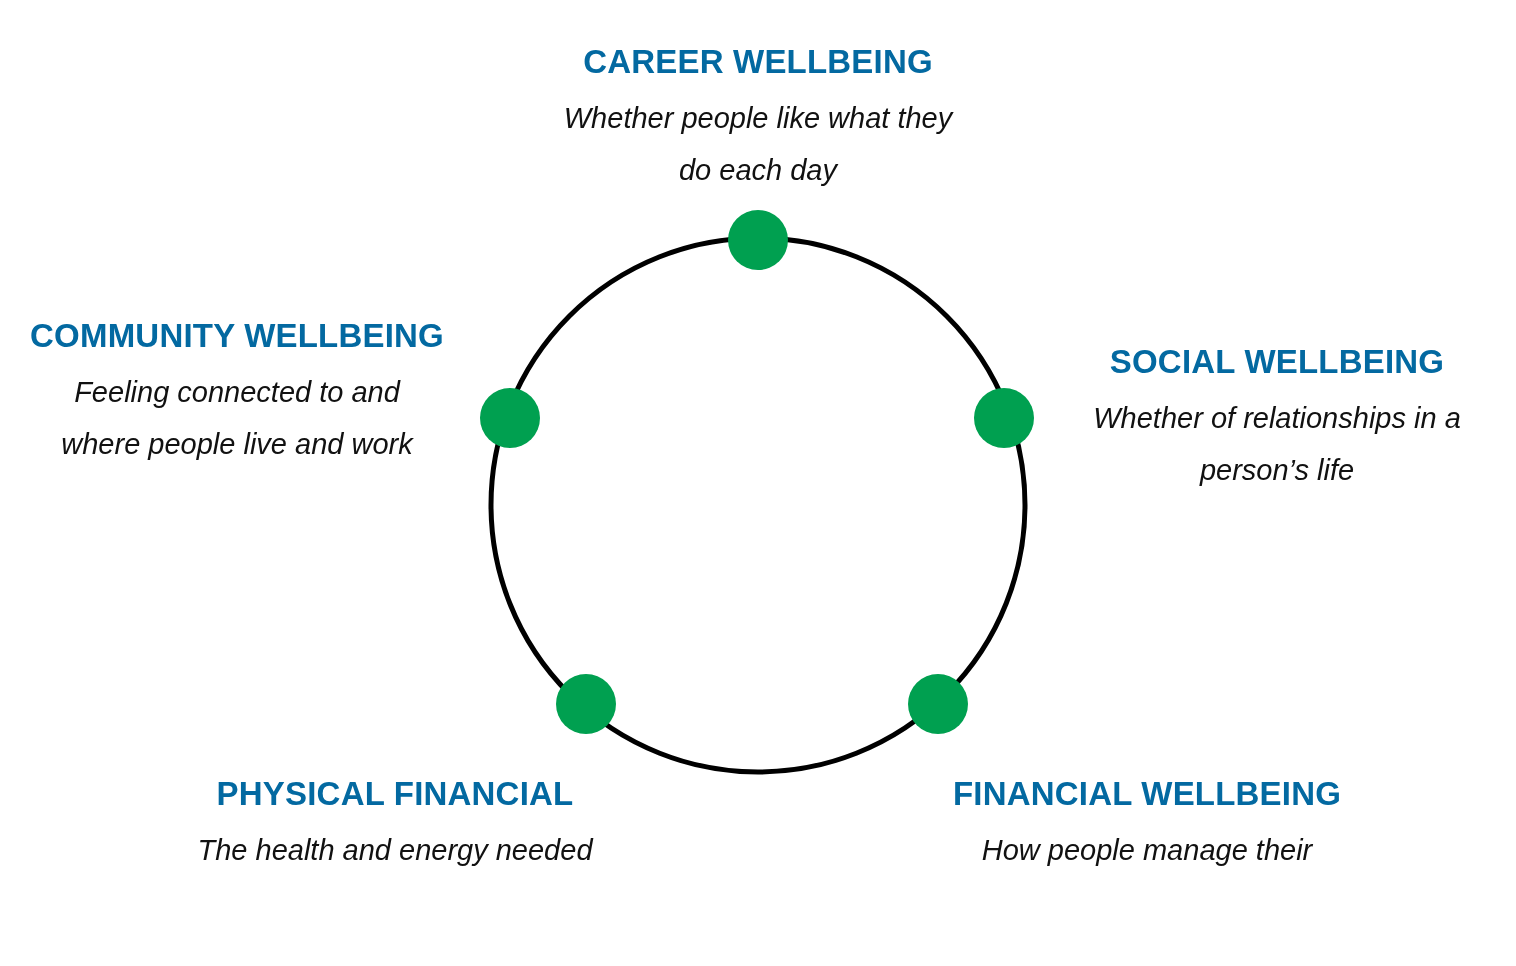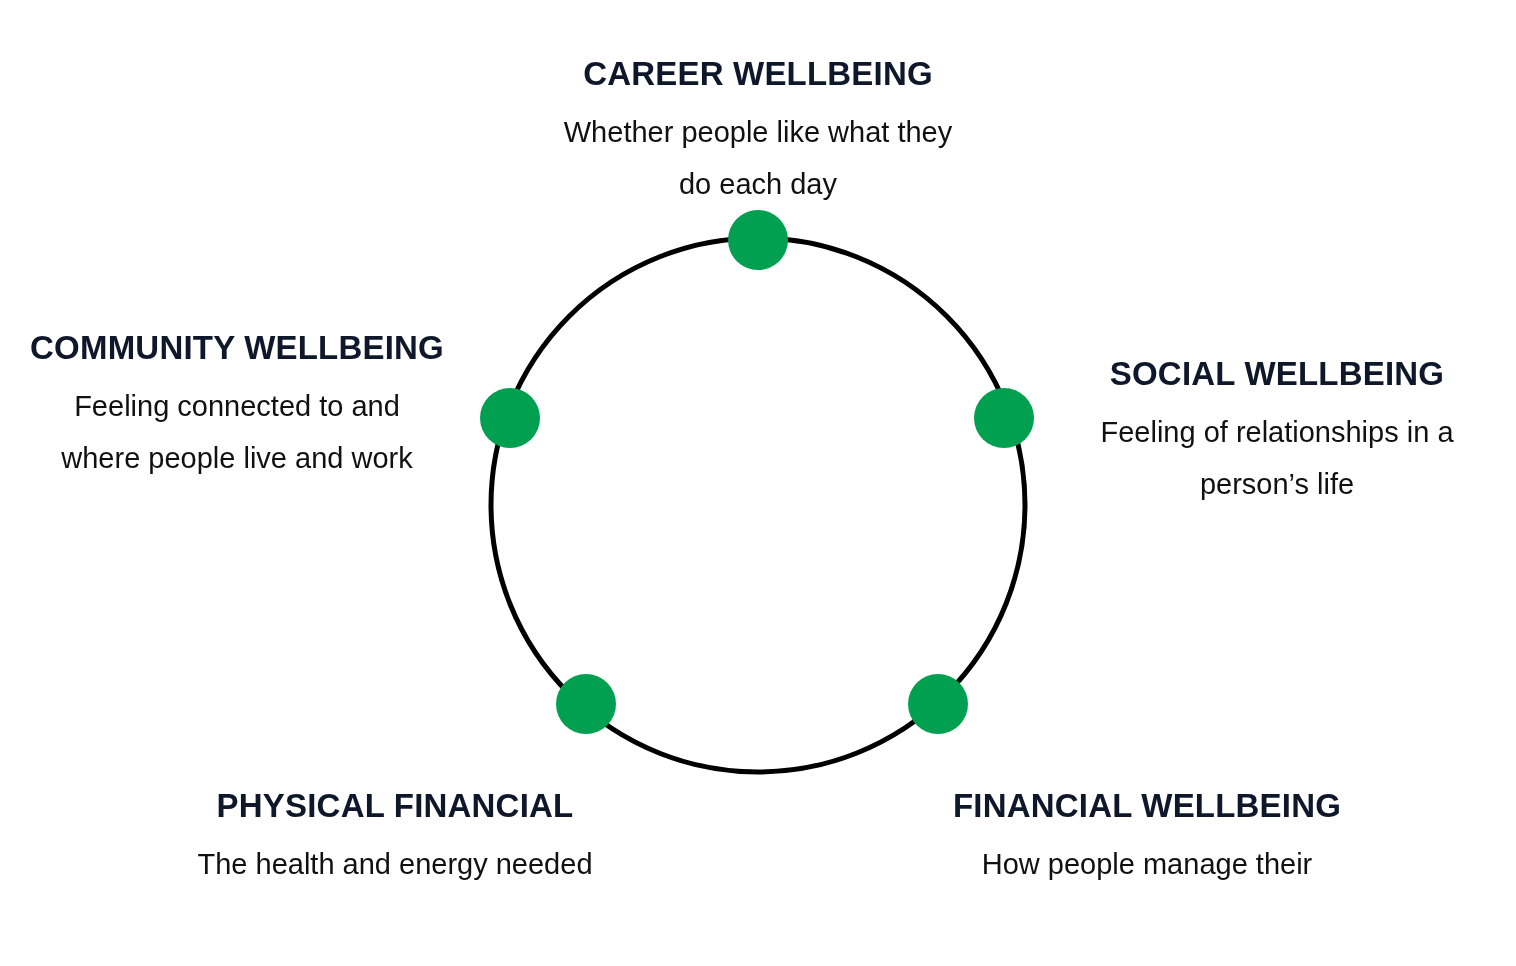--- a/index.html
+++ b/index.html
@@ -1,21 +1,21 @@
 <!DOCTYPE html>
 <html><head>
   <meta charset="utf-8">
   <style>
     html, body { margin: 0; padding: 0; background: #ffffff; }
     body { width: 1516px; height: 966px; position: relative; overflow: hidden;
            font-family: "Liberation Sans", "DejaVu Sans", sans-serif; color: #111111; }
     svg.ring { position: absolute; left: 0; top: 0; }
     .block { position: absolute; text-align: center; }
-    .block .title { font-weight: bold; font-size: 33px; letter-spacing: 0.2px; line-height: 40px; margin: 12px; color: #0f172a; }
-    .block .desc { font-size: 29px; line-height: 52px; margin: 10px 0 0 0; color: #111; }
+    .block .title { font-weight: bold; font-size: 33px; letter-spacing: 0.2px; line-height: 40px; margin: 0; color: #0369a1; }
+    .block .desc { font-size: 29px; line-height: 52px; margin: 10px 0 0 0; color: #111; font-style: italic; }
     .block .desc span { display: block; }
   </style>
 </head>
 <body>
 
 <svg class="ring" width="1516" height="966" viewBox="0 0 1516 966">
   <circle id="ring-circle" cx="758" cy="505" r="267" fill="none" stroke="#000000" stroke-width="5"></circle>
   <circle id="node-career" cx="758" cy="240" r="30" fill="#00A050"></circle>
   <circle id="node-social" cx="1004" cy="418" r="30" fill="#00A050"></circle>
   <circle id="node-financial" cx="938" cy="704" r="30" fill="#00A050"></circle>
@@ -27,21 +27,21 @@
   <h2 class="title">CAREER WELLBEING</h2>
   <p class="desc">
     <span>Whether people like what they</span>
     <span>do each day</span>
   </p>
 </div>
 
 <div class="block" style="left:1056px; top:342px; width:442px;">
   <h2 class="title">SOCIAL WELLBEING</h2>
   <p class="desc">
-    <span>Feeling of relationships in a</span>
+    <span>Whether of relationships in a</span>
     <span>person’s life</span>
   </p>
 </div>
 
 <div class="block" style="left:4px; top:316px; width:466px;">
   <h2 class="title">COMMUNITY WELLBEING</h2>
   <p class="desc">
     <span>Feeling connected to and</span>
     <span>where people live and work</span>
   </p>

